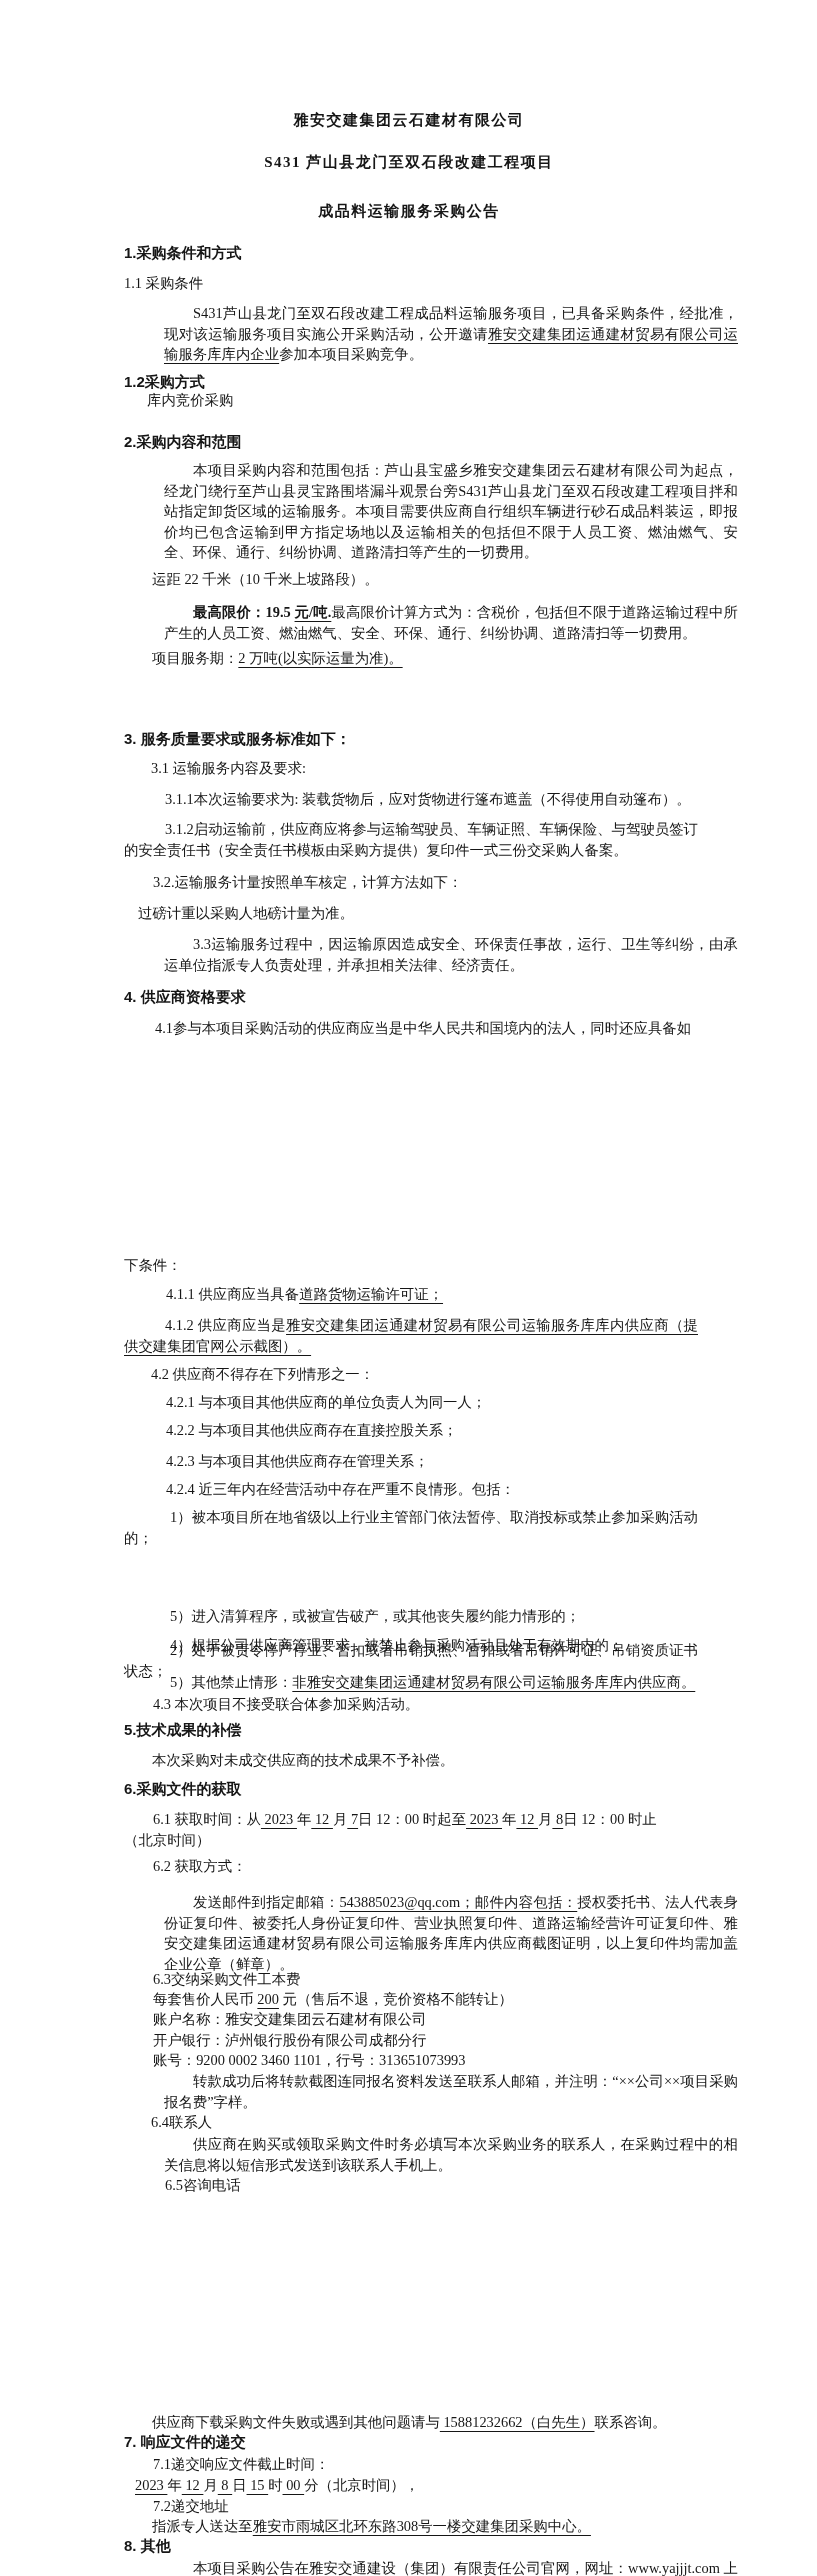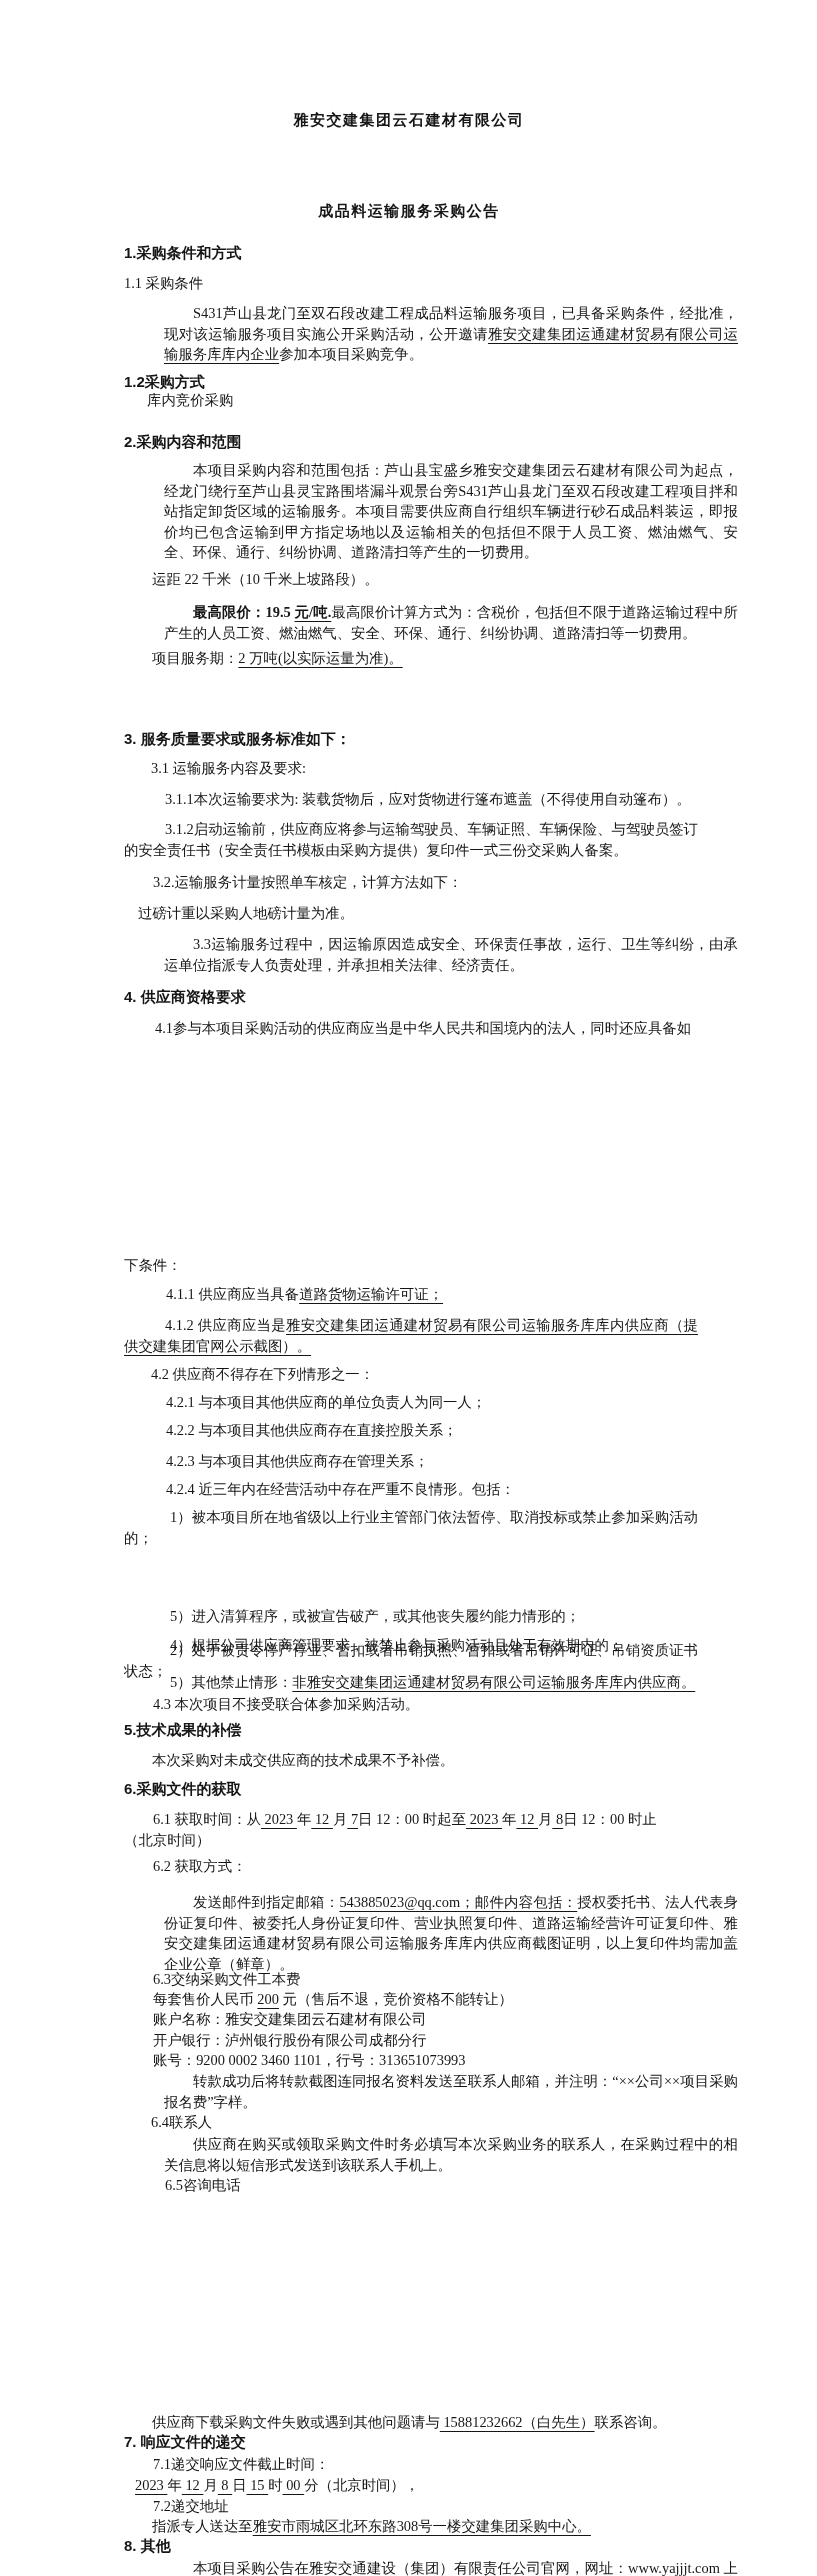--- a/index.html
+++ b/index.html
@@ -18,20 +18,21 @@
   .i90{text-indent:46px;}
   .u{text-decoration:underline;text-underline-offset:3.6px;text-decoration-thickness:1px;}
   .bold{font-weight:bold;}
 </style>
 </head>
 <body>
 
 <div class="page">
 
   <div class="abs title" style="top:106px">雅安交建集团云石建材有限公司</div>
+  <div class="abs title" style="top:148px">S431 芦山县龙门至双石段改建工程项目</div>
   <div class="abs title" style="top:197px">成品料运输服务采购公告</div>
 
   <div class="abs hd" style="left:124px;top:243px">1.采购条件和方式</div>
   <div class="abs line" style="left:124px;top:273px">1.1 采购条件</div>
   <div class="abs para i2" style="left:124px;top:303px"><span>S431芦山县龙门至双石段改建工程成品料运输服务项目，已具备采购条件，经批准，现对该运输服务项目实施公开采购活动，公开邀请</span><span class="u">雅安交建集团运通建材贸易有限公司运输服务库库内企业</span><span>参加本项目采购竞争。</span></div>
   <div class="abs hd" style="left:124px;top:372px">1.2采购方式</div>
   <div class="abs line" style="left:147px;top:390px">库内竞价采购</div>
 
   <div class="abs hd" style="left:124px;top:432px">2.采购内容和范围</div>
   <div class="abs para i2" style="left:124px;top:460px">本项目采购内容和范围包括：芦山县宝盛乡雅安交建集团云石建材有限公司为起点，经龙门绕行至芦山县灵宝路围塔漏斗观景台旁S431芦山县龙门至双石段改建工程项目拌和站指定卸货区域的运输服务。本项目需要供应商自行组织车辆进行砂石成品料装运，即报价均已包含运输到甲方指定场地以及运输相关的包括但不限于人员工资、燃油燃气、安全、环保、通行、纠纷协调、道路清扫等产生的一切费用。</div>

